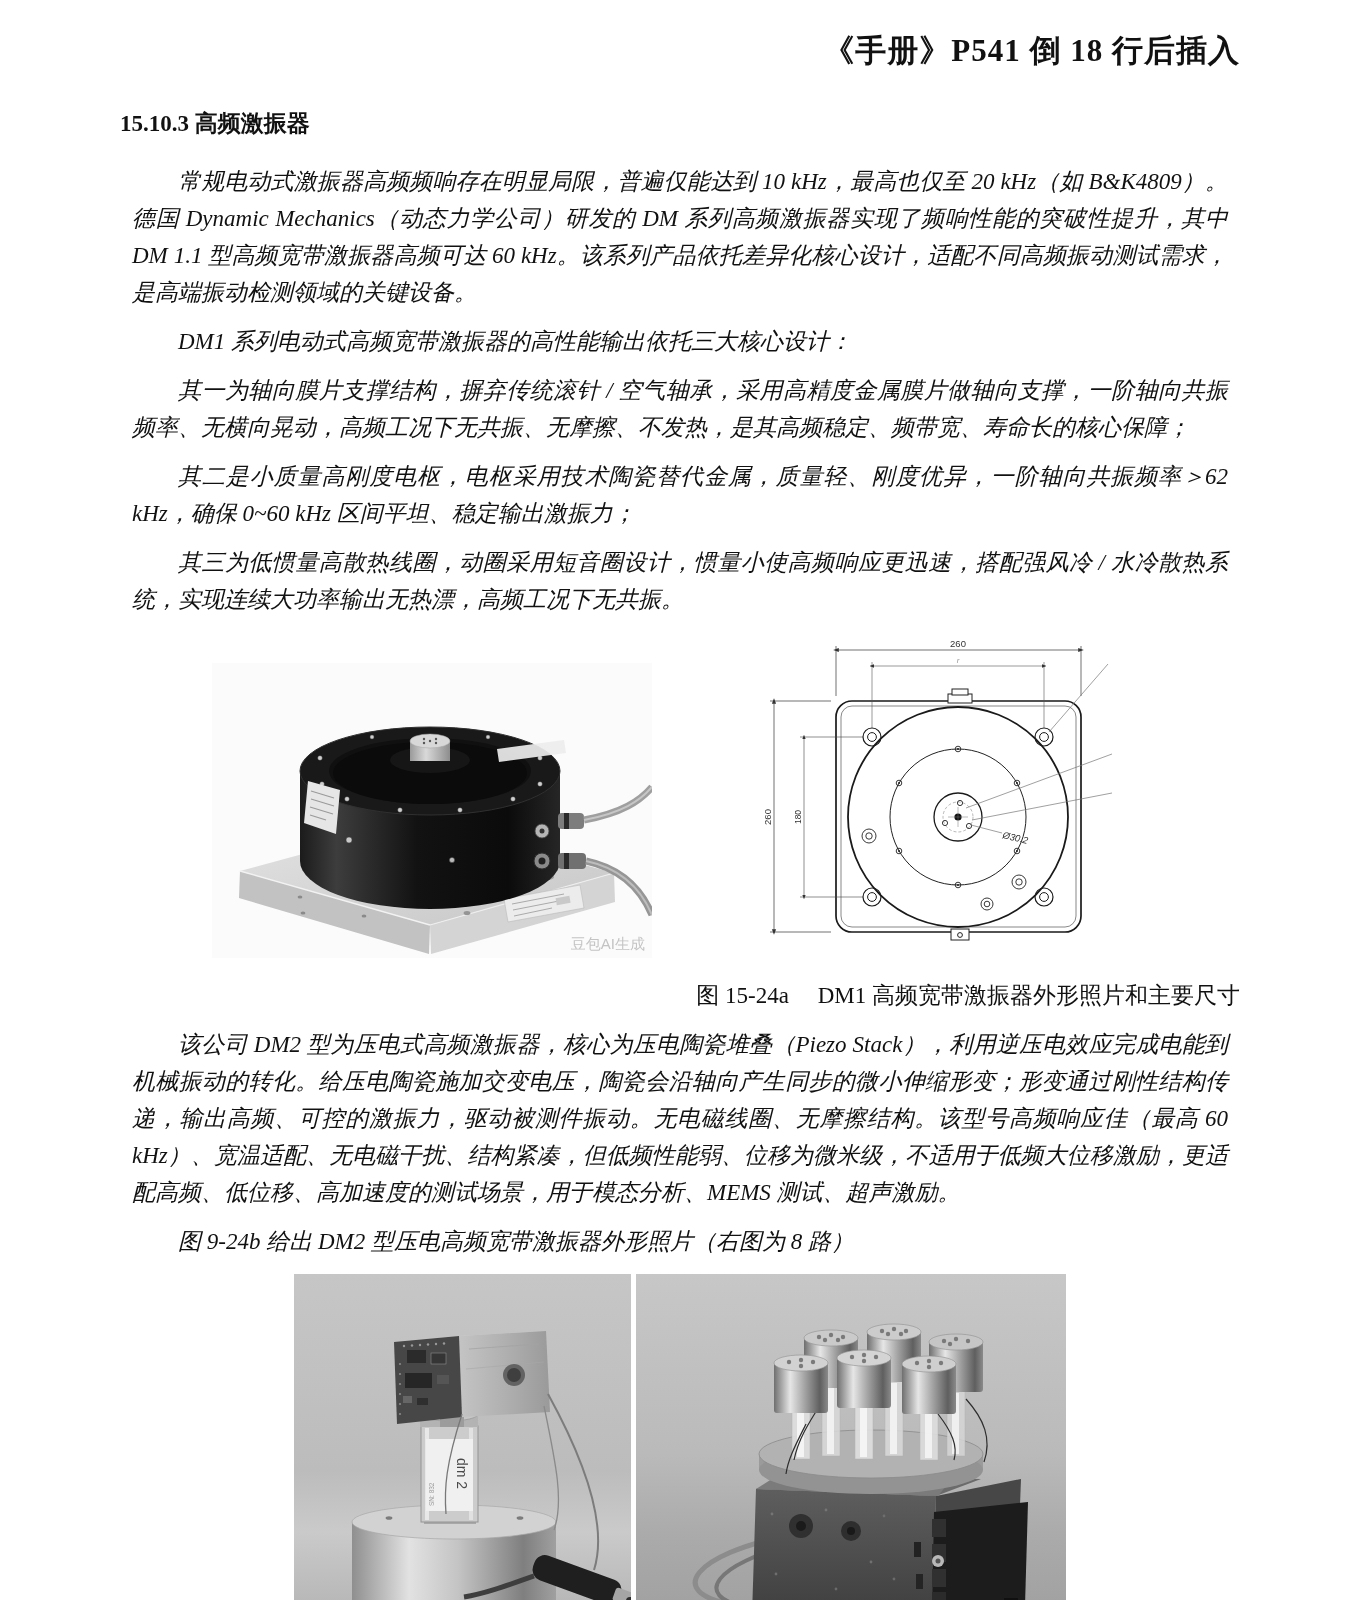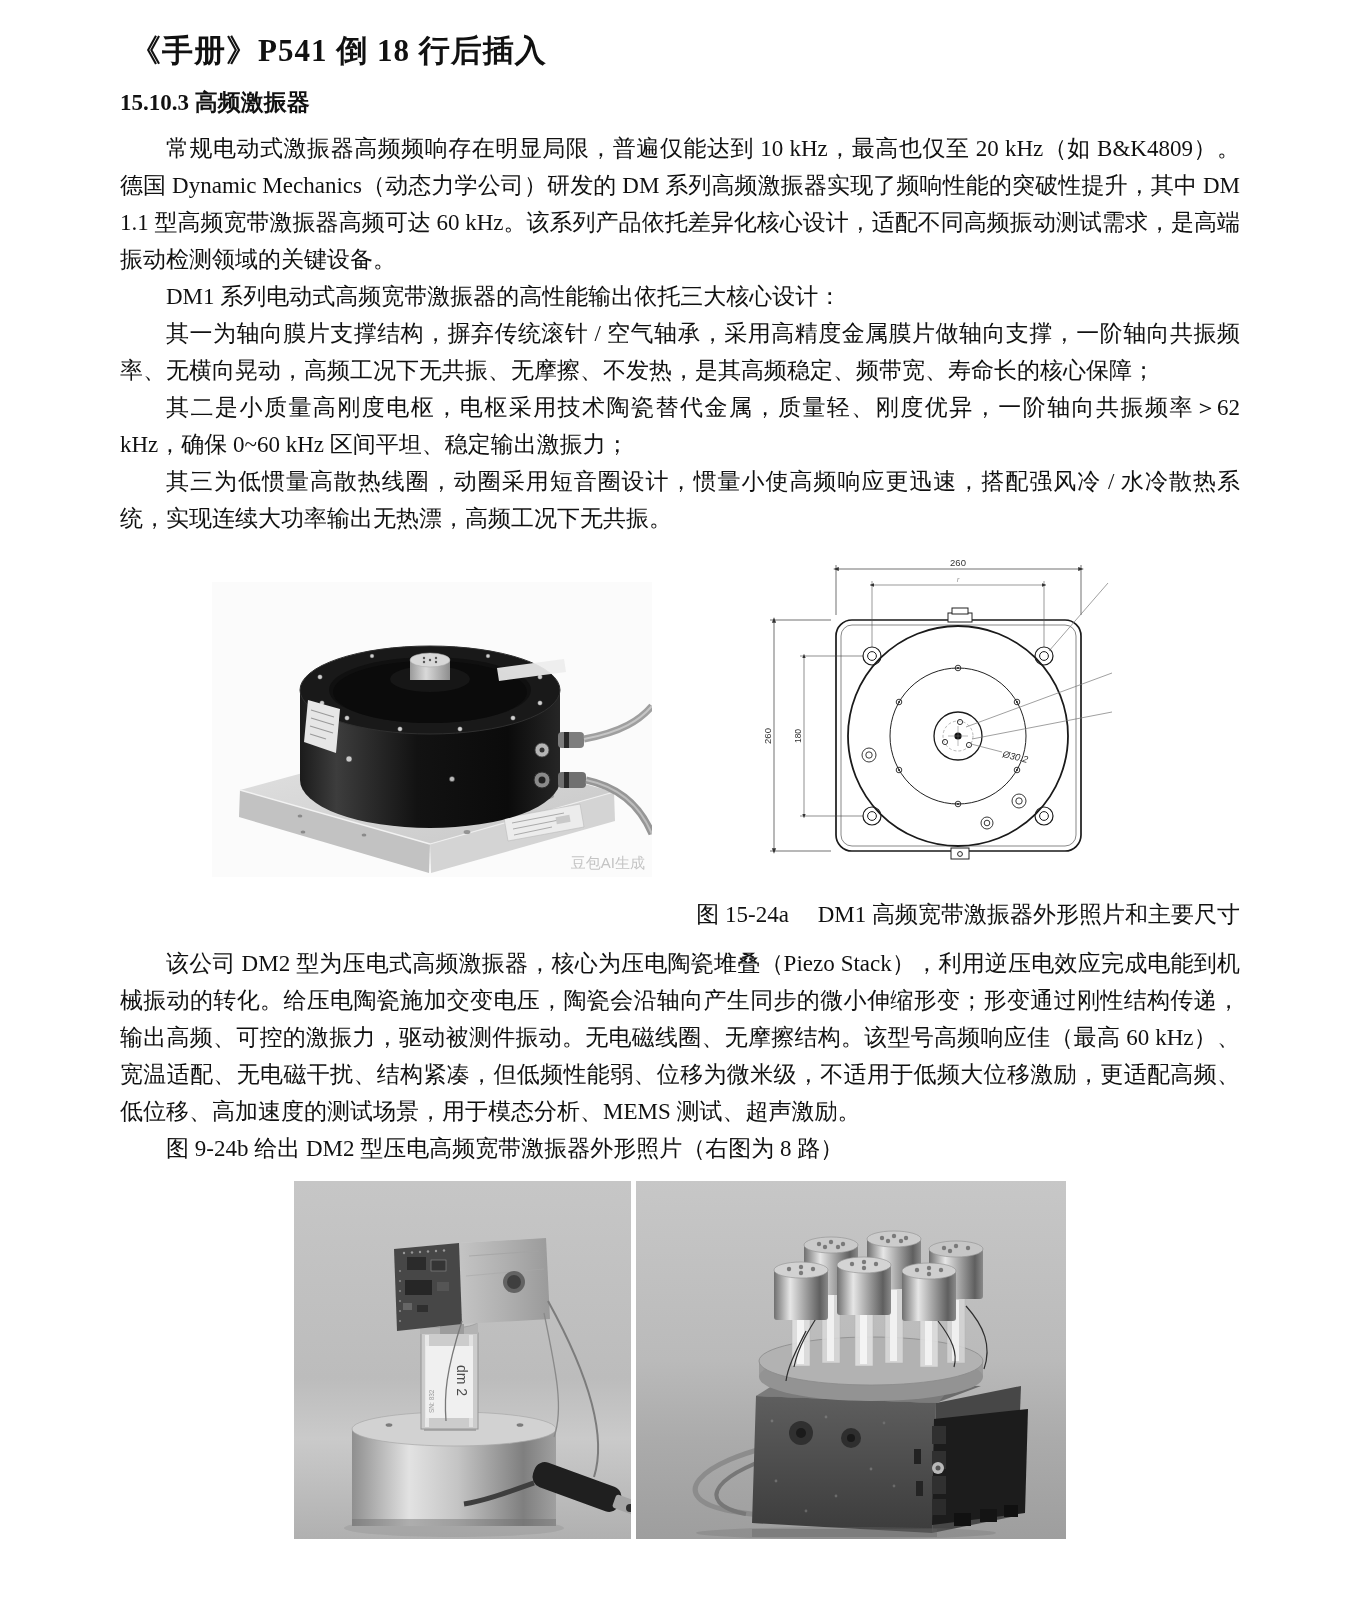--- a/index.html
+++ b/index.html
@@ -4,28 +4,29 @@
 <style>
   html,body{margin:0;padding:0;background:#ffffff;}
   body{
     width:1360px;
     font-family:"Liberation Serif","DejaVu Serif",serif;
     color:#111;
   }
   .page{width:1360px;min-height:1600px;background:#fff;box-sizing:border-box;padding:26px 120px 30px 120px;}
   .doc-title{
     font-size:31px;font-weight:bold;letter-spacing:1px;
-    margin:4px 0 15px 10px;
+    margin:4px 0 36px 10px;
+    text-align:right;
   }
   .section-heading{
-    font-size:23px;font-weight:bold;margin:0 0 12px 0;
+    font-size:23px;font-weight:bold;margin:0 0 24px 0;
   }
   .para{
-    font-size:23px;line-height:37px;margin:0;
-    text-align:justify;text-indent:2em;
+    font-size:23px;line-height:37px;margin:12px;
+    text-align:justify;text-indent:2em;font-style:italic;
   }
   .figure-a{
     display:flex;align-items:flex-end;gap:104px;
     margin:18px 0 0 92px;
   }
   .figure-a .photo-box{width:440px;height:295px;}
   .figure-a .drawing-box{width:360px;height:322px;}
   .fig-caption{
     font-size:23px;text-align:right;margin:22px 0 14px 0;line-height:32px;
   }

